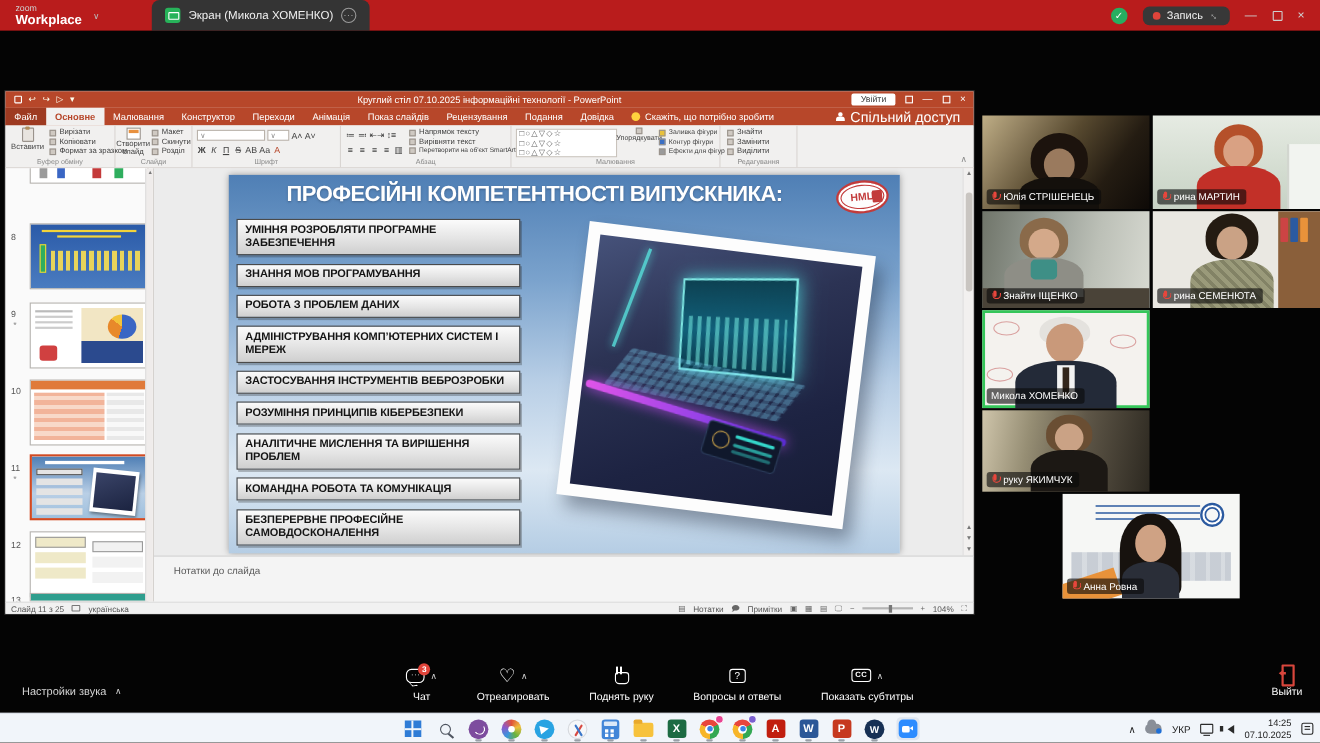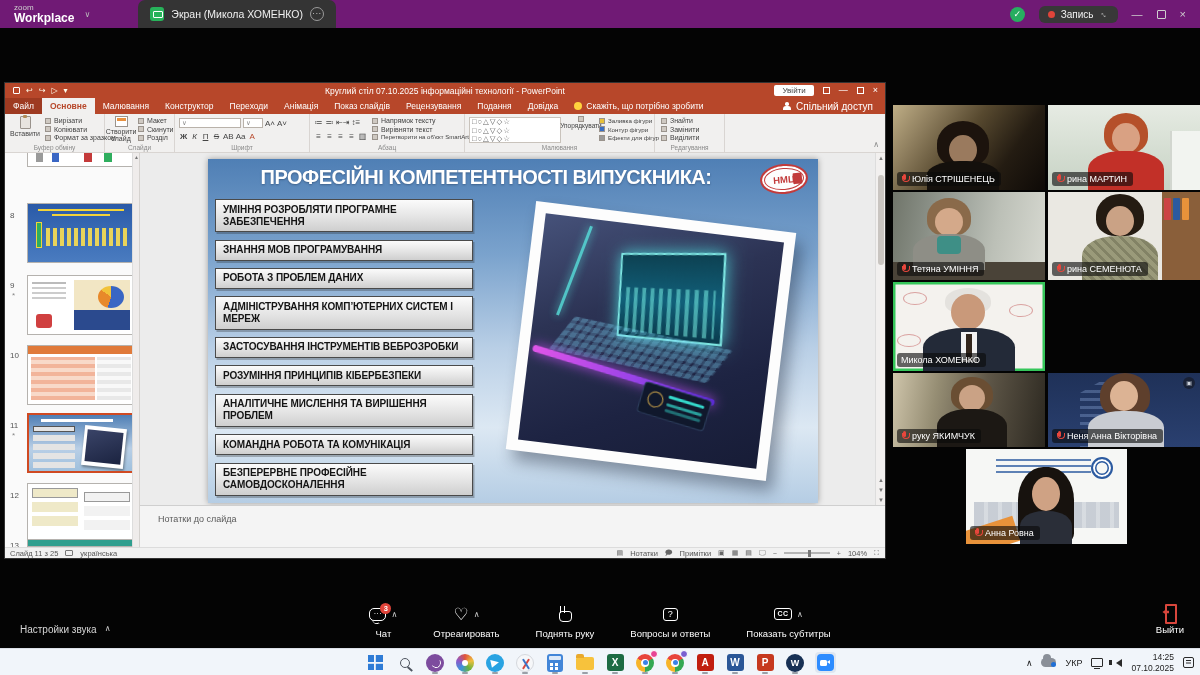--- a/index.html
+++ b/index.html
@@ -1,20 +1,20 @@
 <!DOCTYPE html>
 <html><head>
 <meta charset="utf-8">
 <style>
   *{margin:0;padding:0;box-sizing:border-box}
   html,body{width:1200px;height:675px;overflow:hidden}
   body{position:relative;font-family:"Liberation Sans",sans-serif;background:#000;-webkit-font-smoothing:antialiased}
 
   
-  #topbar{position:absolute;left:0;top:0;width:1200px;height:28px;background:#701a75;display:flex;align-items:stretch;color:#e8e8e8}
+  #topbar{position:absolute;left:0;top:0;width:1200px;height:28px;background:#b91c1c;display:flex;align-items:stretch;color:#e8e8e8}
   .brand{display:flex;align-items:center;gap:10px;padding:0 14px}
   .brand-txt{line-height:1}
   .brand-top{font-size:8px;color:#cfcfcf;display:block}
   .brand-bottom{font-size:12px;font-weight:bold;color:#fff;display:block}
   .chev{font-size:8px;color:#bbb}
   .stab{margin-left:34px;display:flex;align-items:center;gap:7px;background:#343434;border-radius:7px 7px 0 0;padding:0 12px;font-size:10.5px;color:#f0f0f0}
   .stab-ic{width:14px;height:14px;border-radius:3px;background:#27b35a;position:relative}
   .stab-ic::before{content:'';position:absolute;left:3px;top:3.5px;width:8px;height:5px;border:1.2px solid #fff;border-radius:1px}
   .stab-more{width:14px;height:14px;border:1px solid #9a9a9a;border-radius:50%;color:#cfcfcf;font-size:8px;line-height:12px;text-align:center;letter-spacing:.5px}
   .top-right{margin-left:auto;display:flex;align-items:center;gap:14px;padding-right:14px}
@@ -39,21 +39,21 @@
   .ttl-right{margin-left:auto;display:flex;align-items:center;gap:9px;padding-right:7px}
   .signin{background:#fff;color:#444;font-size:8px;padding:1px 8px;border-radius:2px}
   .twb{color:#fff;font-size:9px;line-height:9px}
   .twsq{width:7px;height:7px;border:1px solid #fff}
   .ppt-menu{position:absolute;left:0;top:15px;width:100%;height:16px;background:#b7472a;display:flex;align-items:stretch;color:#fff;font-size:8.5px}
   .mtab{display:flex;align-items:center;padding:0 8px}
   .mtab.file{background:#9e3a21}
   .mtab.active{background:#f1f0ef;color:#b7472a;font-weight:bold}
   .tellme{display:flex;align-items:center;gap:4px;padding:0 8px;font-size:8.5px}
   .bulb{width:8px;height:8px;border-radius:50%;background:#ffd23e;display:inline-block}
-  .sharebtn{margin-left:auto;display:flex;align-items:center;gap:5px;padding-right:12px;font-size:10px}
+  .sharebtn{margin-left:auto;display:flex;align-items:center;gap:5px;padding-right:12px;font-size:13px}
   .person-ic{width:8px;height:8px;position:relative;display:inline-block}
   .person-ic::before{content:'';position:absolute;left:2.2px;top:0;width:3.6px;height:3.6px;border-radius:50%;background:#fff}
   .person-ic::after{content:'';position:absolute;left:0;bottom:0;width:8px;height:3.6px;border-radius:3px 3px 0 0;background:#fff}
 
   
   .ribbon{position:absolute;left:0;top:31px;width:100%;height:39px;background:#f1f0ef;border-bottom:1px solid #d9d5d2;font-size:7px;color:#3f3f3f}
   .rgroup{position:absolute;top:0;height:38px;border-right:1px solid #d9d5d2}
   .glabel{position:absolute;bottom:1px;left:0;right:0;text-align:center;font-size:6.5px;color:#8a8a8a;white-space:nowrap}
   .bigbtn{position:absolute;top:2px;display:flex;flex-direction:column;align-items:center;gap:1px;width:34px;text-align:center;line-height:1.05}
   .ic-clip{width:11px;height:13px;background:#e8e4df;border:1px solid #9a938c;border-radius:1px;position:relative}
@@ -556,21 +556,21 @@
     </div>
 
     <div class="tile t3" style="left:0;top:87px;width:152px;height:88px">
       <span style="position:absolute;left:0;bottom:0;width:100%;height:18px;background:#4a4338"></span>
       <span class="hair" style="left:34px;top:6px;width:44px;height:38px;background:#8a6a4a"></span>
       <span class="head" style="left:42px;top:16px;width:28px;height:28px;background:#d4a98a"></span>
       <span class="torso" style="left:20px;top:42px;width:72px;height:36px;background:#8e8e86"></span>
       <span style="position:absolute;left:44px;top:44px;width:24px;height:18px;background:#3e8f86;border-radius:4px"></span>
       <div class="nametag">
           <span class="micmute"></span>
-          <span>Тетяна УМІННЯ</span>
+          <span>Знайти ІЩЕНКО</span>
         </div>
     </div>
     <div class="tile t4" style="left:155px;top:87px;width:152px;height:88px">
       <div class="shelf">
           <span class="binder" style="left:2px;top:6px;background:#c44"></span>
           <span class="binder" style="left:11px;top:6px;background:#2b5aa0"></span>
           <span class="binder" style="left:20px;top:6px;background:#e8923a"></span>
         </div>
       <span class="hair" style="left:48px;top:2px;width:48px;height:42px;background:#241b12"></span>
       <span class="head" style="left:58px;top:14px;width:28px;height:30px;background:#caa285"></span>
@@ -596,31 +596,20 @@
         </div>
     </div>
 
     <div class="tile t7" style="left:0;top:268px;width:152px;height:74px">
       <span class="hair" style="left:58px;top:4px;width:42px;height:34px;background:#6a4e33"></span>
       <span class="head" style="left:66px;top:12px;width:26px;height:26px;background:#caa285"></span>
       <span class="torso" style="left:44px;top:36px;width:70px;height:38px;background:#1c1814"></span>
       <div class="nametag">
           <span class="micmute"></span>
           <span>руку ЯКИМЧУК</span>
-        </div>
-    </div>
-    <div class="tile t8" style="left:155px;top:268px;width:152px;height:74px">
-      <div class="bldg"></div>
-      <span class="camic">▣</span>
-      <span class="hair" style="left:52px;top:0;width:50px;height:44px;background:#5e3f2c"></span>
-      <span class="head" style="left:62px;top:8px;width:28px;height:30px;background:#dcb394"></span>
-      <span class="torso" style="left:40px;top:38px;width:76px;height:36px;background:#c9ccd2"></span>
-      <div class="nametag">
-          <span class="micmute"></span>
-          <span>Неня Анна Вікторівна</span>
         </div>
     </div>
 
     <div class="tile t9" style="left:73px;top:344px;width:161px;height:95px">
       <div class="bannertxt"></div>
       <div class="emblem"></div>
       <div class="bldgrow"></div>
       <div class="orangecut"></div>
       <span class="hair" style="left:52px;top:18px;width:56px;height:74px;background:#17120e;border-radius:45% 45% 10% 10%"></span>
       <span class="head" style="left:66px;top:28px;width:28px;height:34px;background:#cfa284"></span>

